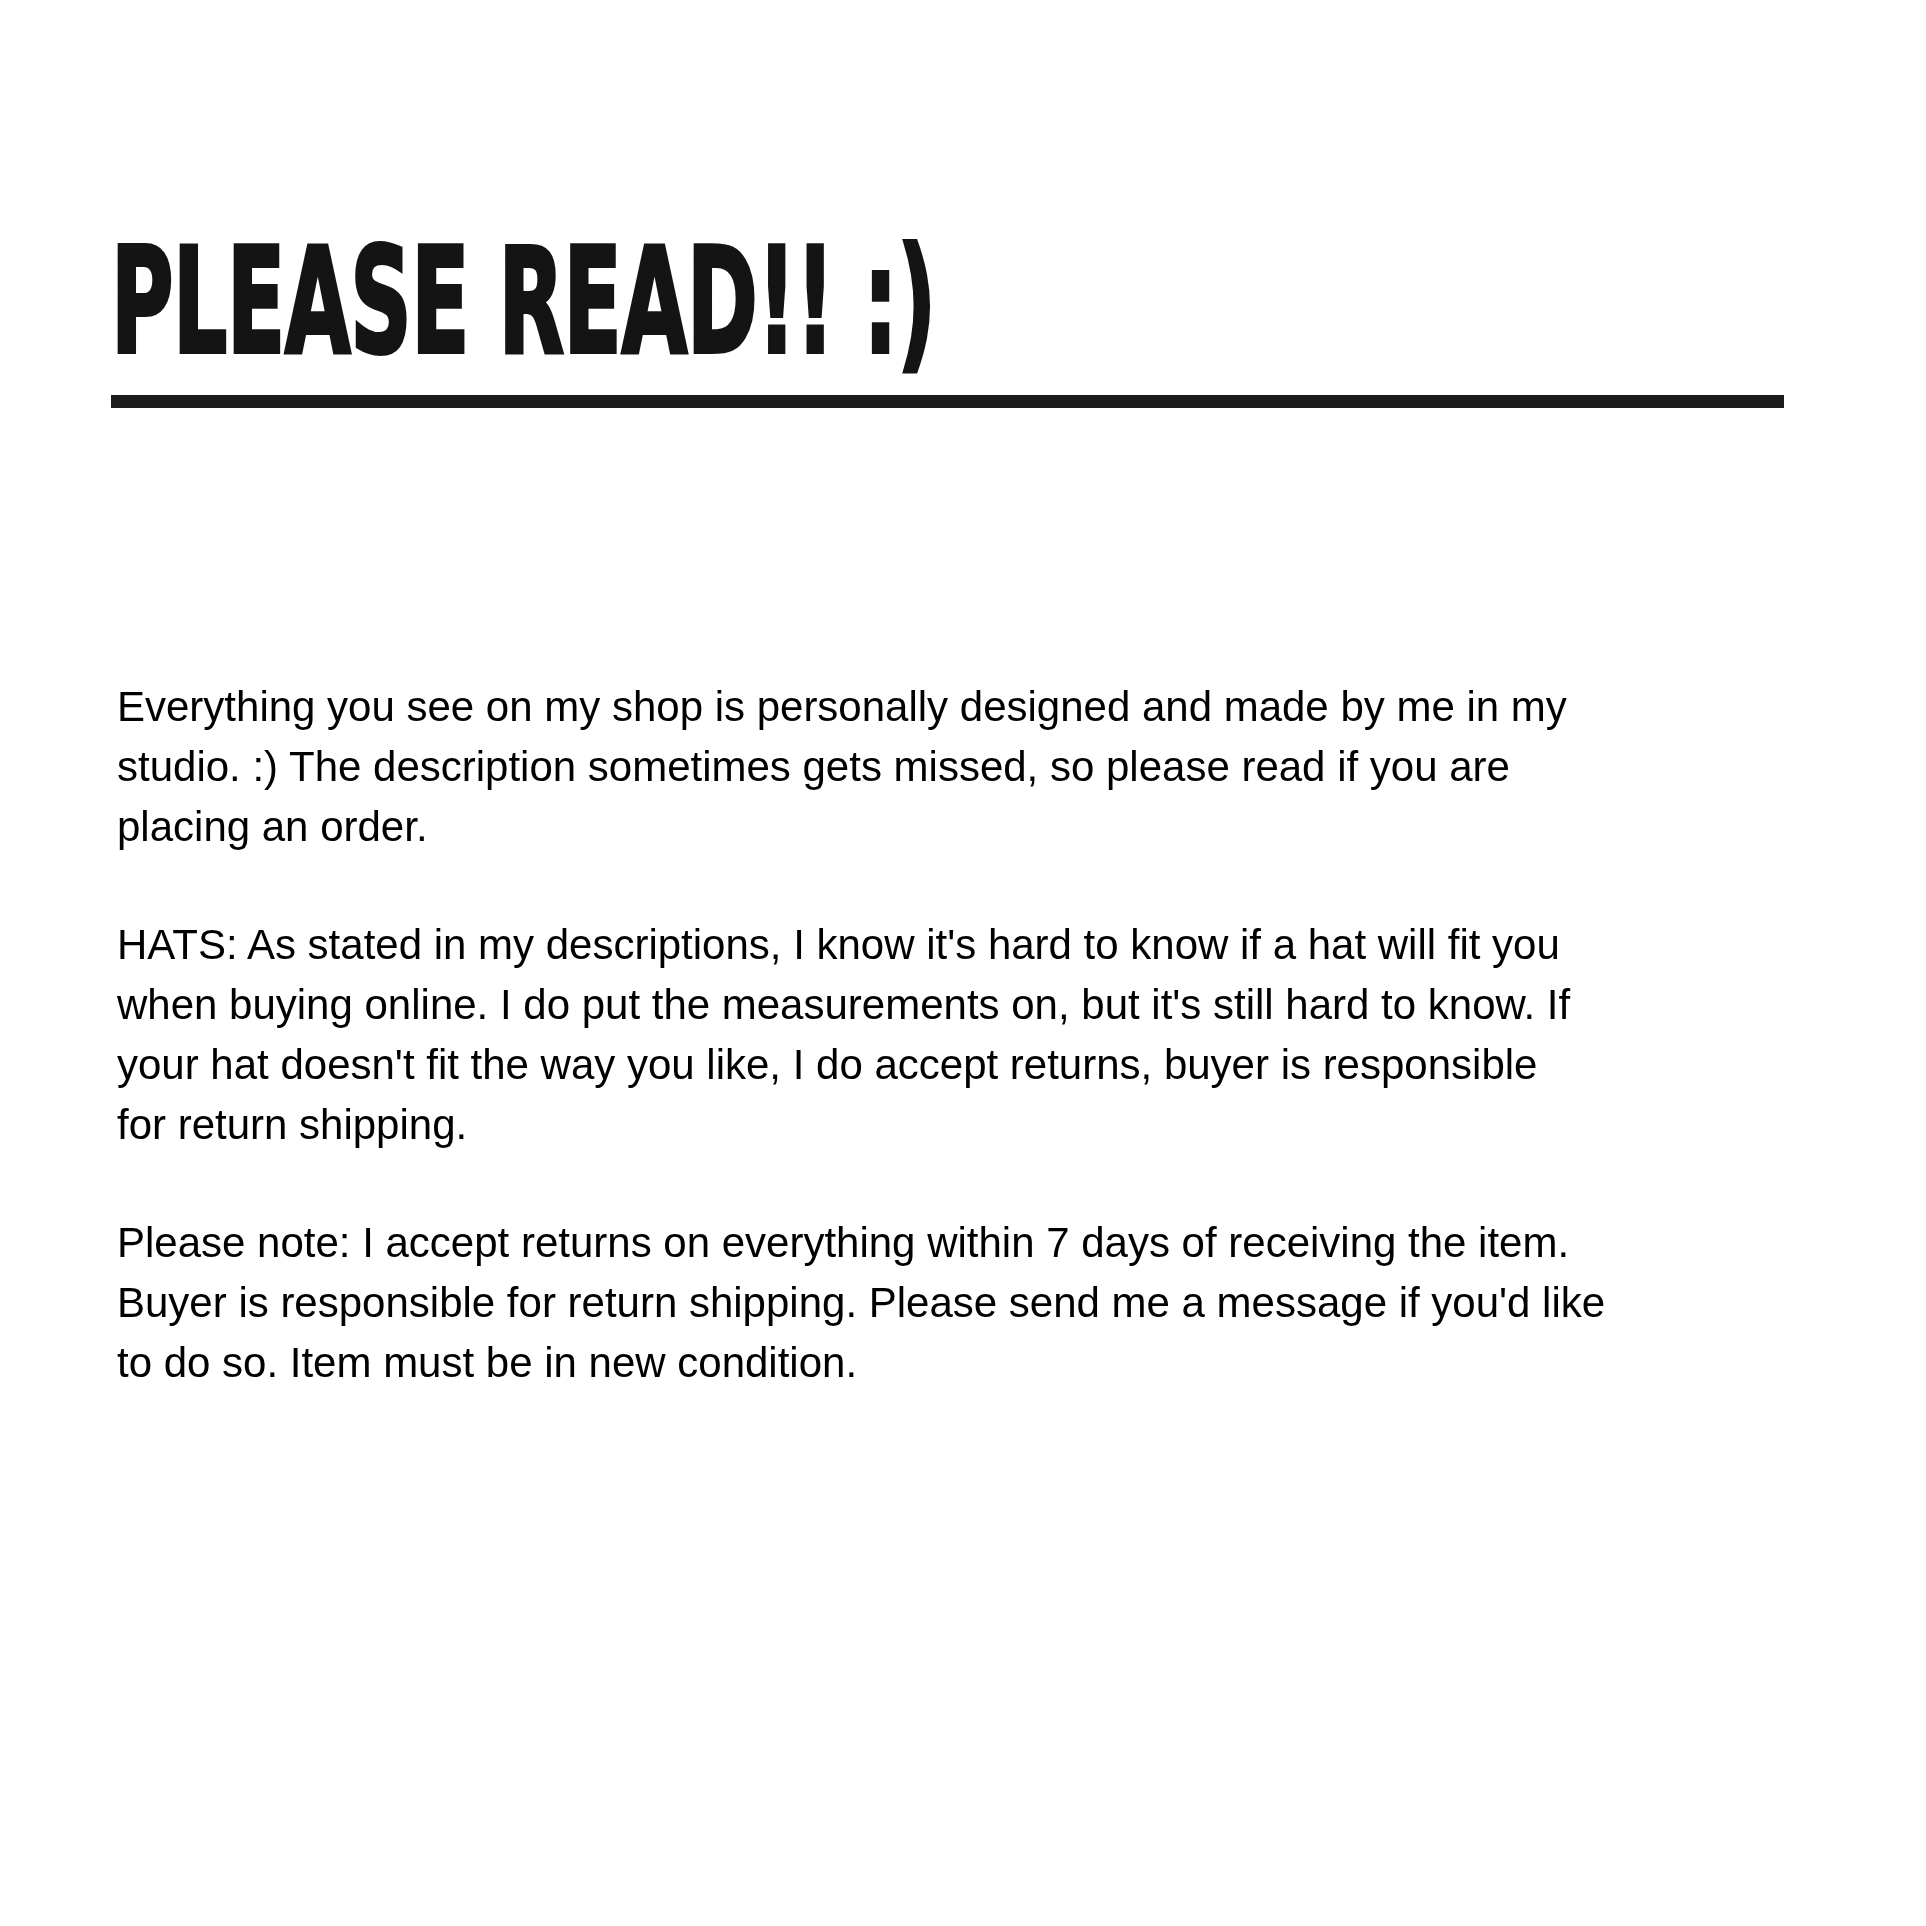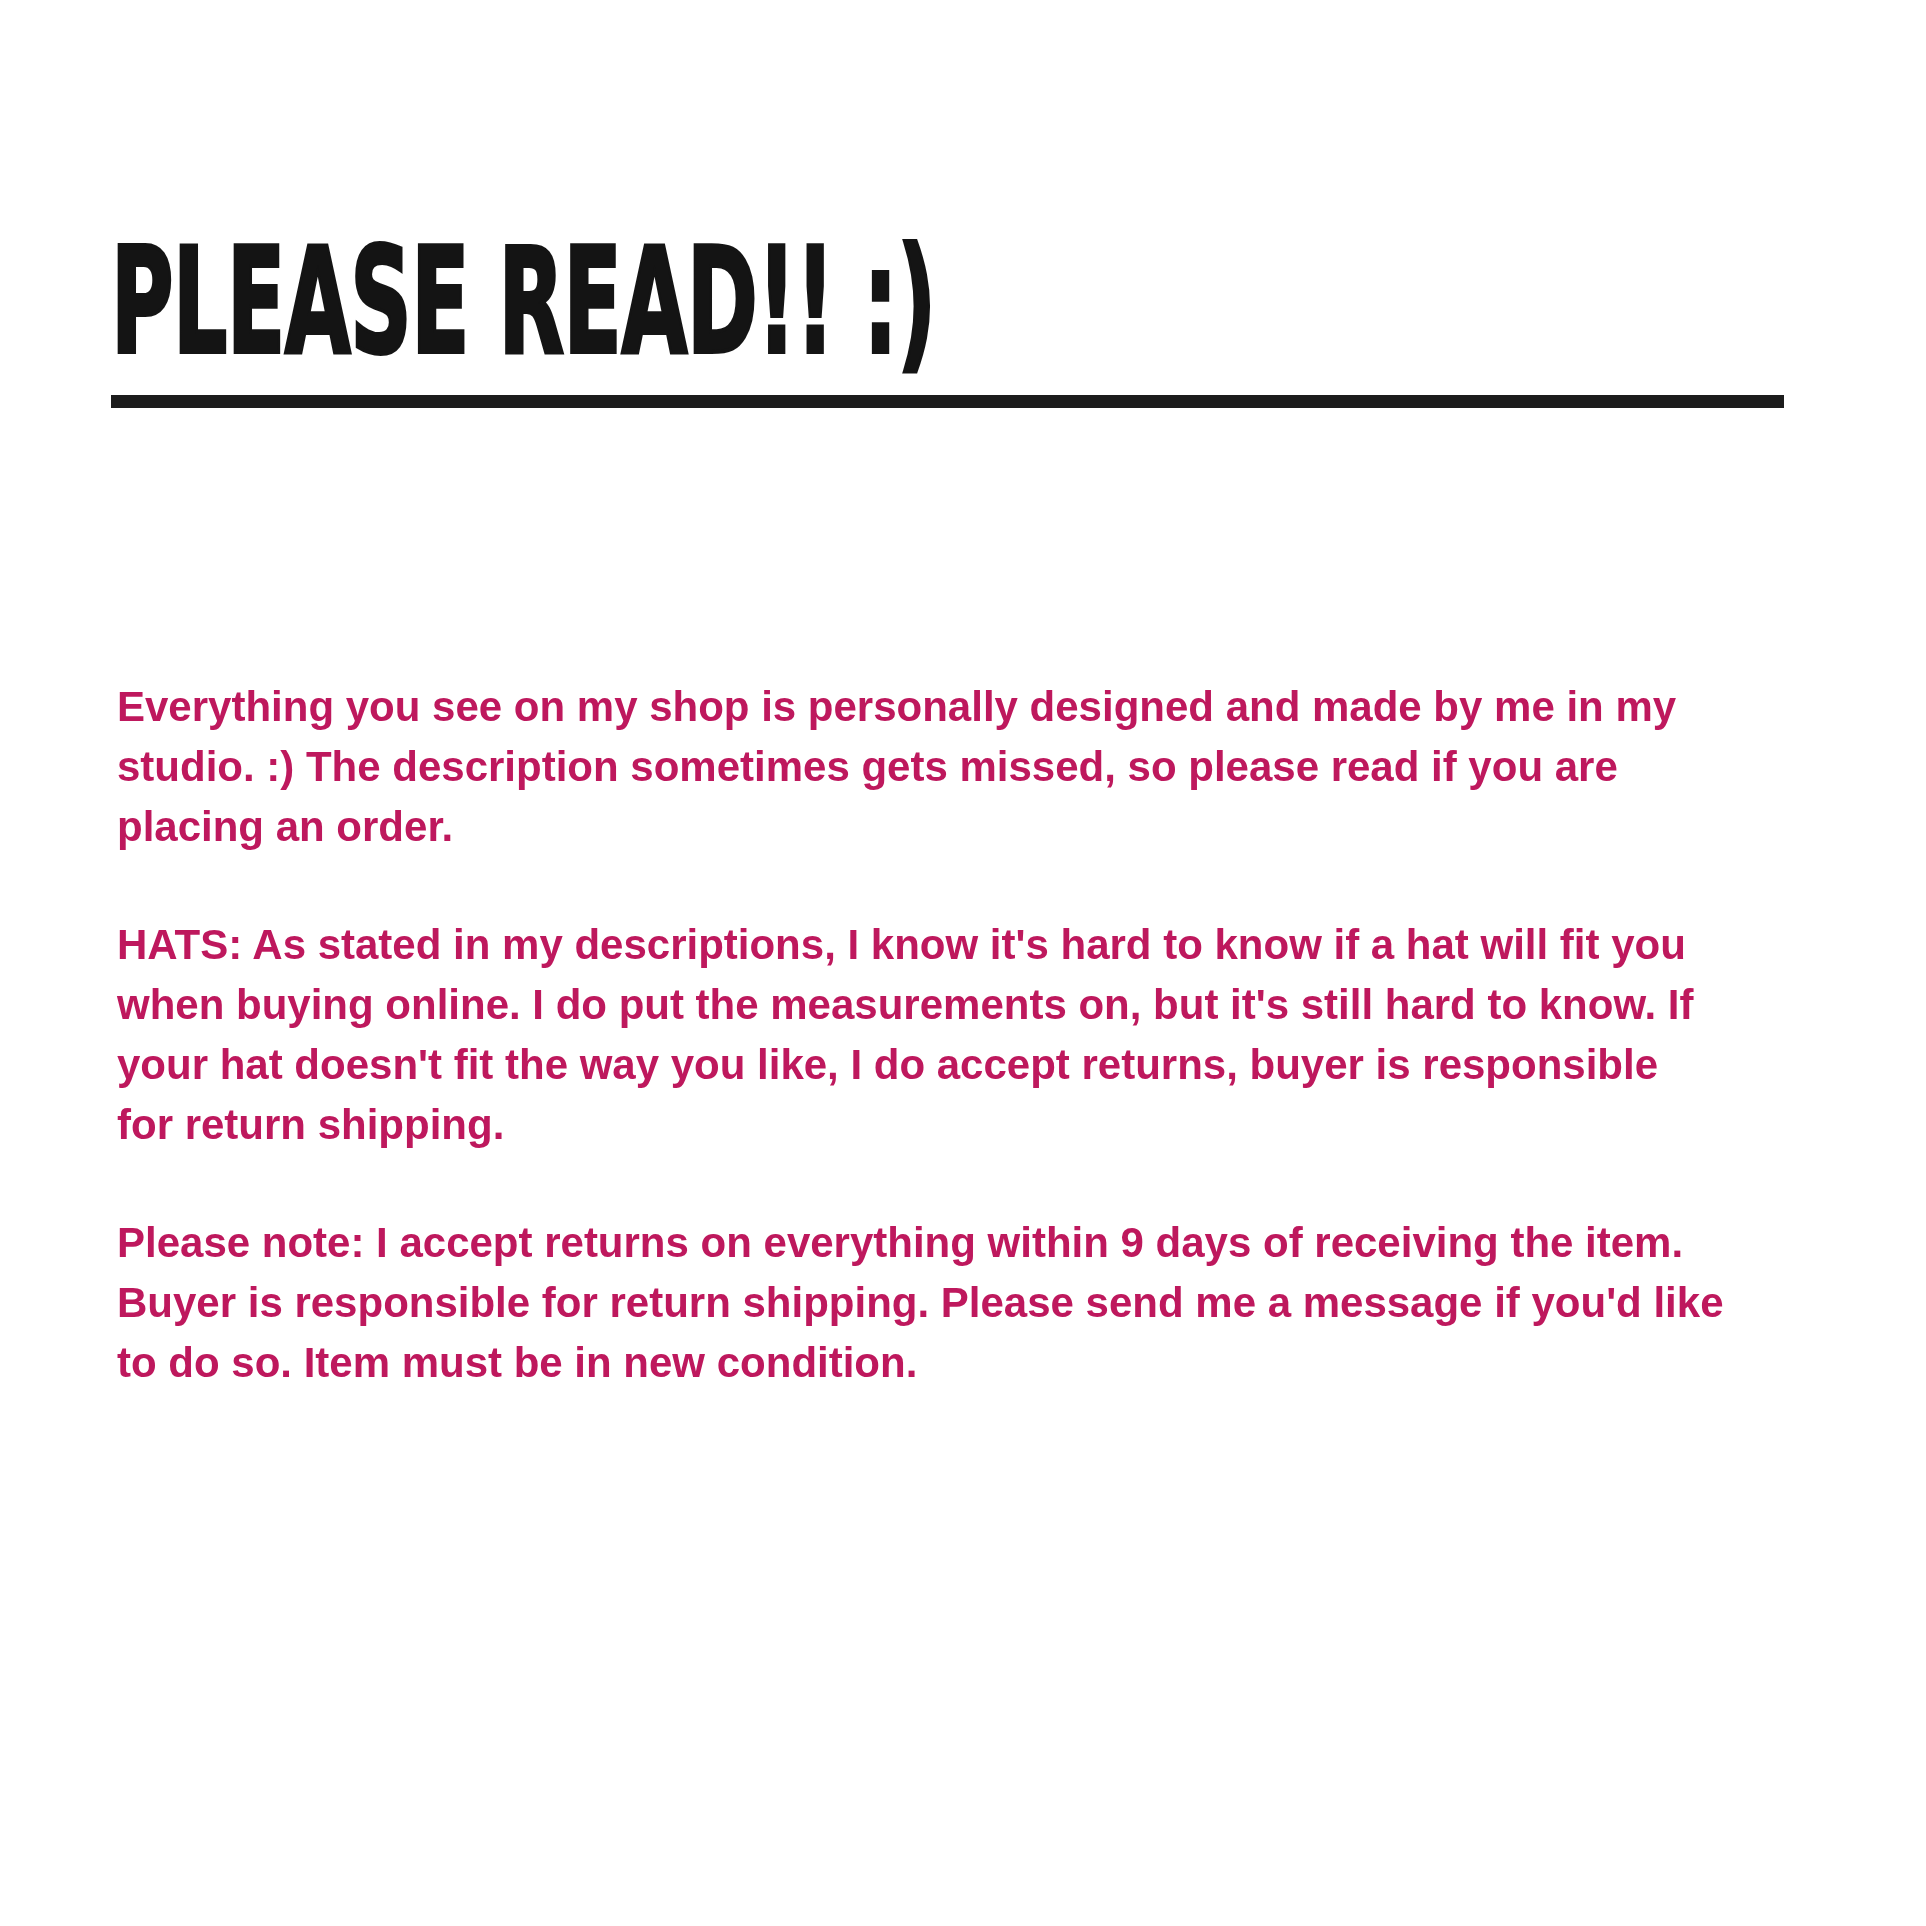--- a/index.html
+++ b/index.html
@@ -48,41 +48,40 @@
   .body-text {
     margin-top: 269px;
   }
   .para {
     margin: 0 0 58px 0;
     padding-left: 6px;
     font-size: 42px;
     line-height: 60px;
     letter-spacing: 0;
     white-space: pre-line;
-    color: #be185d;
-    font-weight: bold;
+    color: #000000;
   }
   .para:last-child {
     margin-bottom: 0;
   }
 </style>
 </head>
 <body style="background: rgb(255, 255, 255); color: rgb(20, 20, 20);">
 
 <div class="page">
   <div class="content">
     <h1 class="title">PLEASE READ!! :)</h1>
     <div class="divider" style="background: rgb(28, 28, 28);"></div>
     <div class="body-text">
       <p class="para">Everything you see on my shop is personally designed and made by me in my
 studio. :) The description sometimes gets missed, so please read if you are
 placing an order.</p>
       <p class="para">HATS: As stated in my descriptions, I know it's hard to know if a hat will fit you
 when buying online. I do put the measurements on, but it's still hard to know. If
 your hat doesn't fit the way you like, I do accept returns, buyer is responsible
 for return shipping.</p>
-      <p class="para">Please note: I accept returns on everything within 9 days of receiving the item.
+      <p class="para">Please note: I accept returns on everything within 7 days of receiving the item.
 Buyer is responsible for return shipping. Please send me a message if you'd like
 to do so. Item must be in new condition.</p>
     </div>
   </div>
 </div>
 
 
 </body></html>

